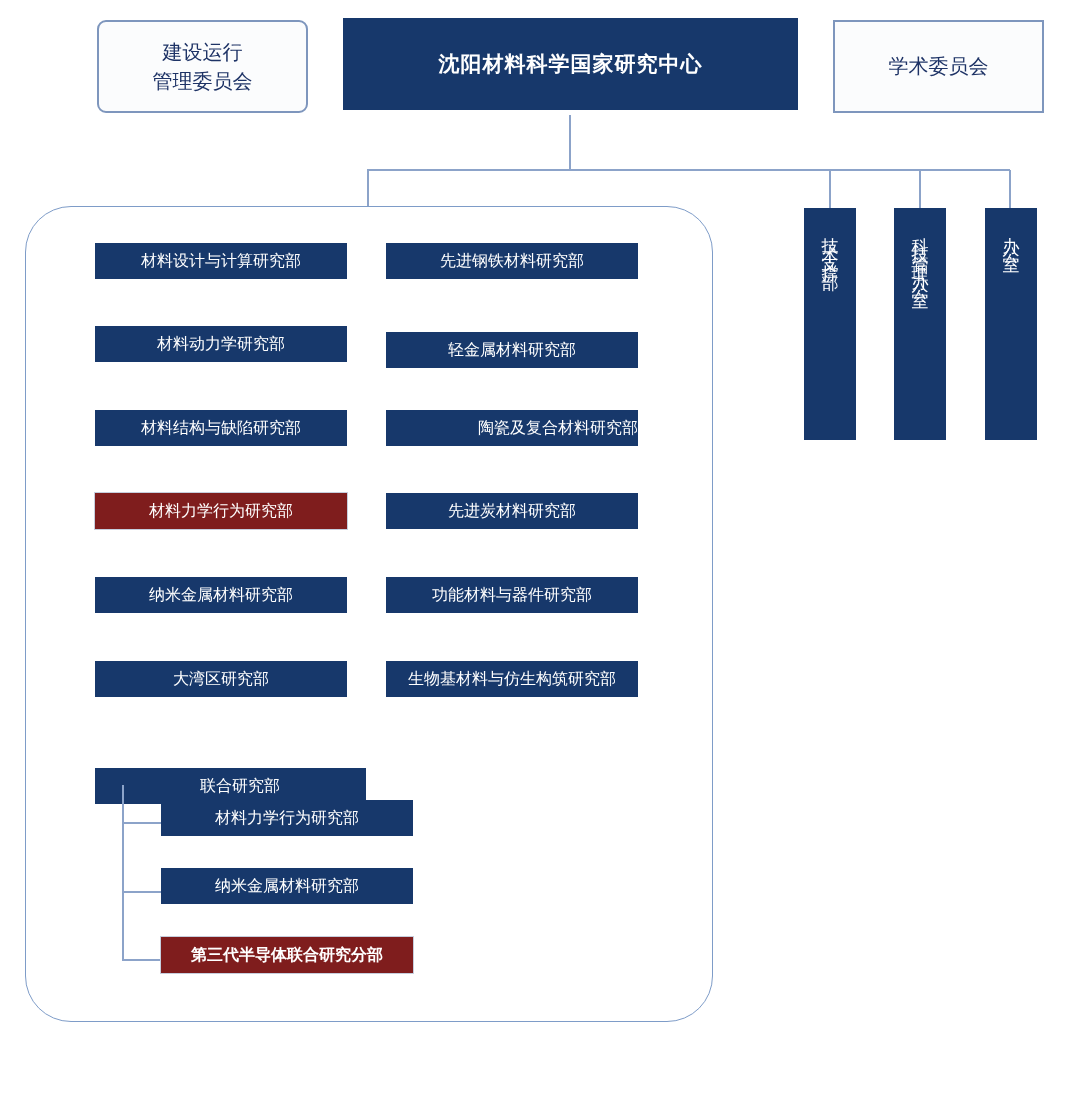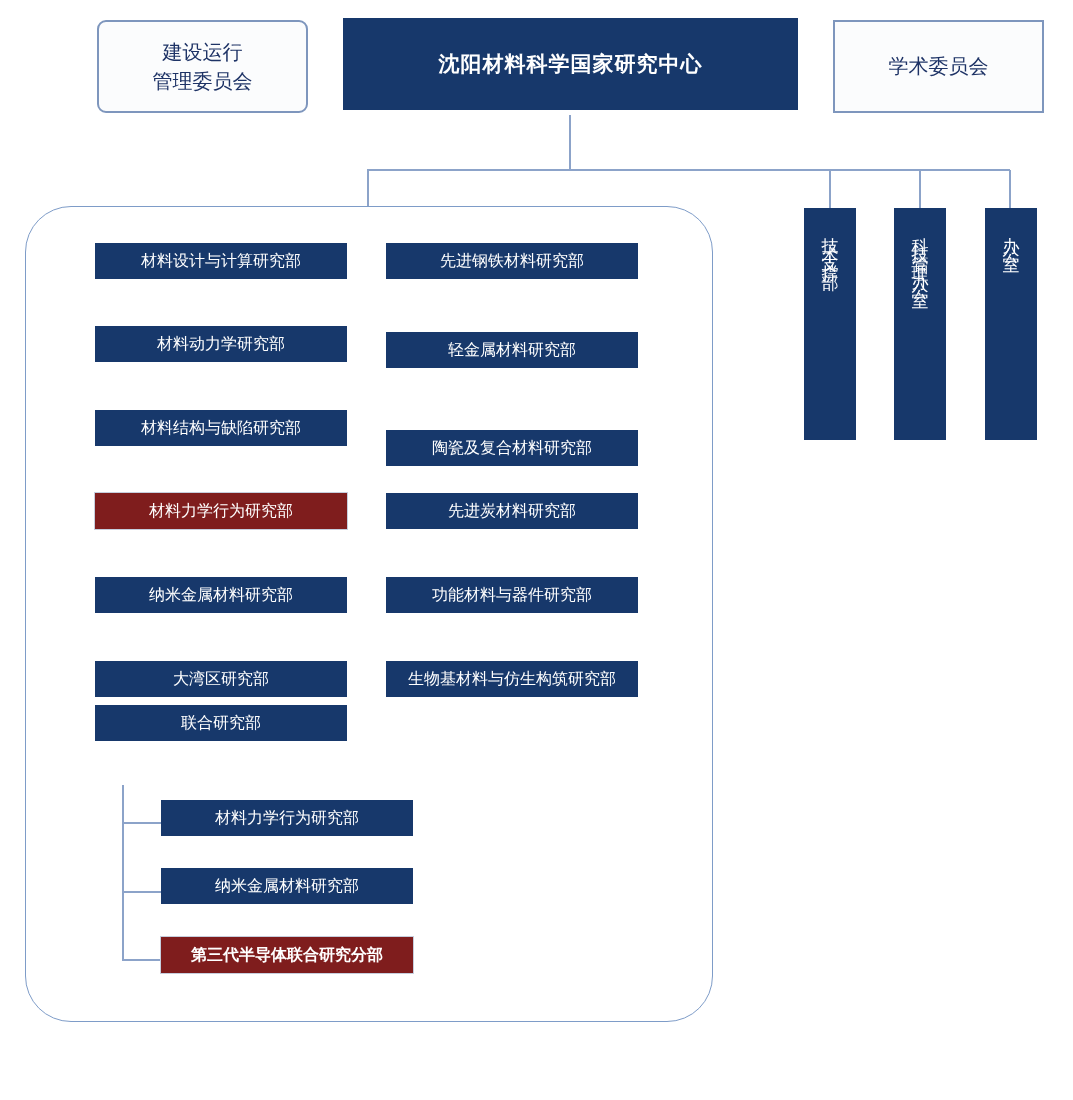--- a/index.html
+++ b/index.html
@@ -151,31 +151,31 @@
   </div>
   <div class="dept col-left hl" style="top:493px;">
     <span>材料力学行为研究部</span>
   </div>
   <div class="dept col-left" style="top:577px;">
     <span>纳米金属材料研究部</span>
   </div>
   <div class="dept col-left" style="top:661px;">
     <span>大湾区研究部</span>
   </div>
-  <div class="dept col-left" style="top:705px;">
+  <div class="dept col-left" style="top:768px;padding-left:19px;">
     <span>联合研究部</span>
   </div>
 
   <div class="dept col-right" style="top:243px;">
     <span>先进钢铁材料研究部</span>
   </div>
   <div class="dept col-right" style="top:332px;">
     <span>轻金属材料研究部</span>
   </div>
-  <div class="dept col-right" style="top:430px;">
+  <div class="dept col-right" style="top:410px;justify-content:flex-end;">
     <span>陶瓷及复合材料研究部</span>
   </div>
   <div class="dept col-right" style="top:493px;">
     <span>先进炭材料研究部</span>
   </div>
   <div class="dept col-right" style="top:577px;">
     <span>功能材料与器件研究部</span>
   </div>
   <div class="dept col-right" style="top:661px;">
     <span>生物基材料与仿生构筑研究部</span>

